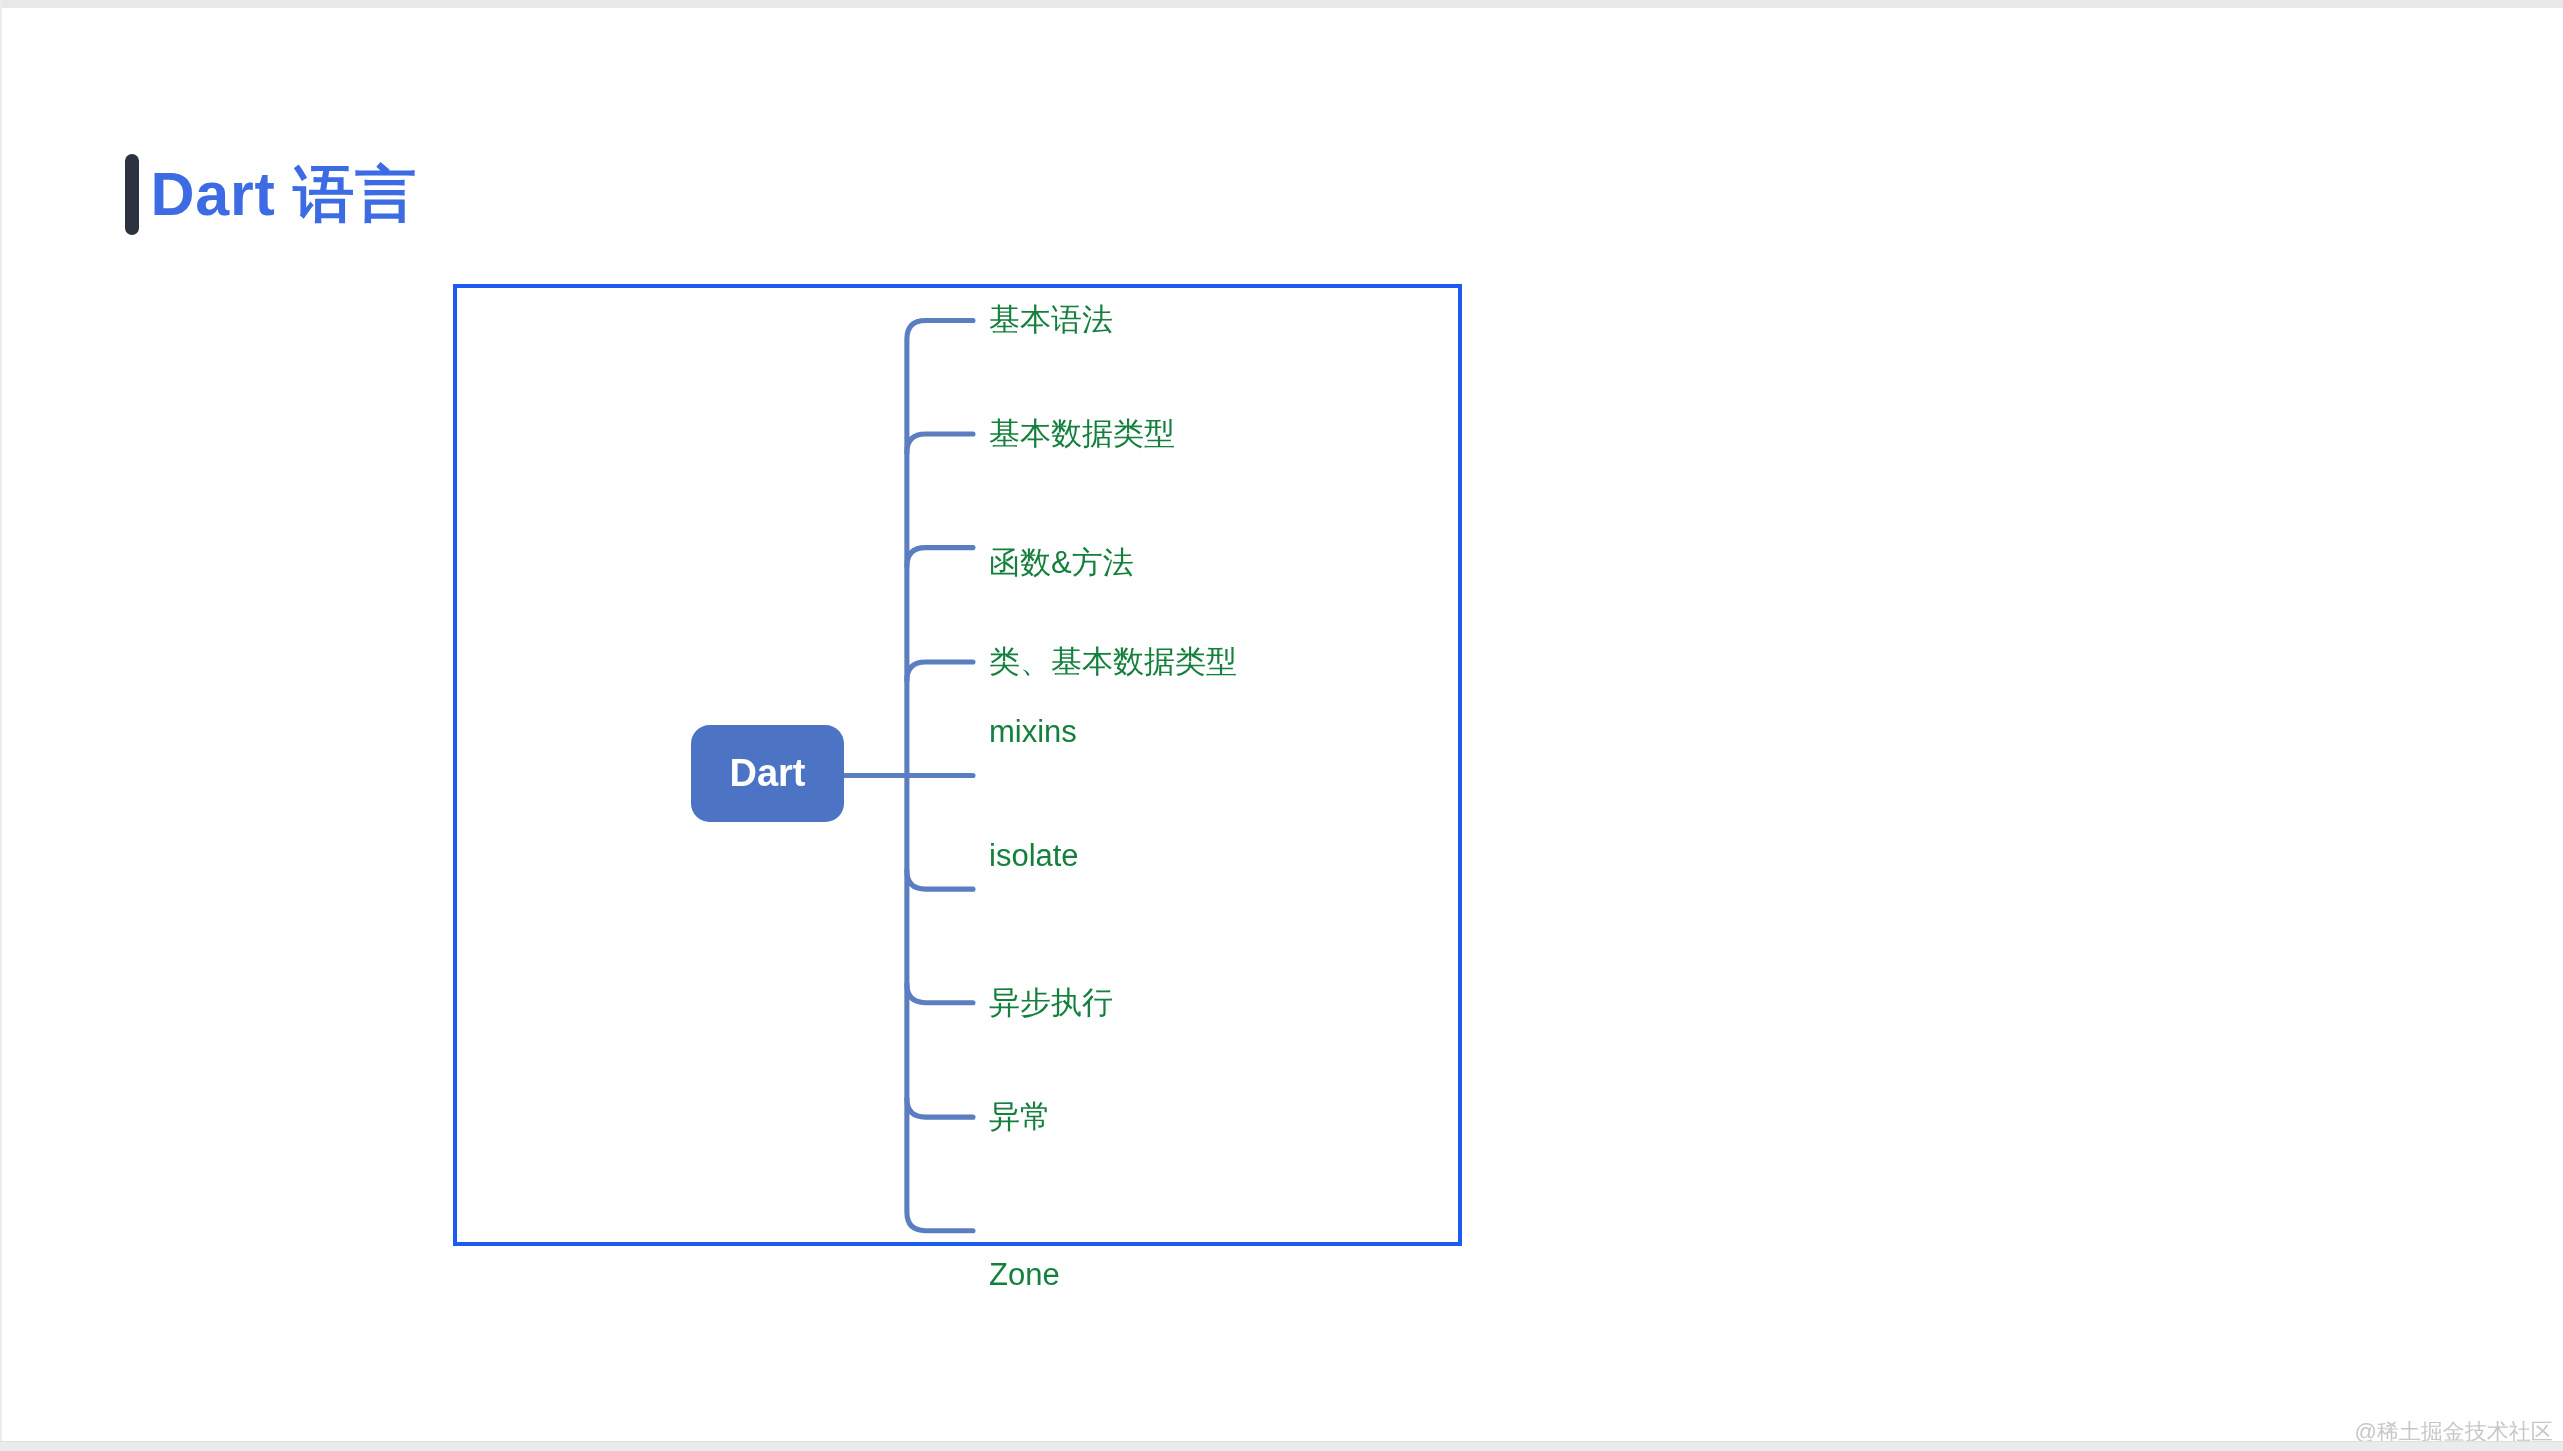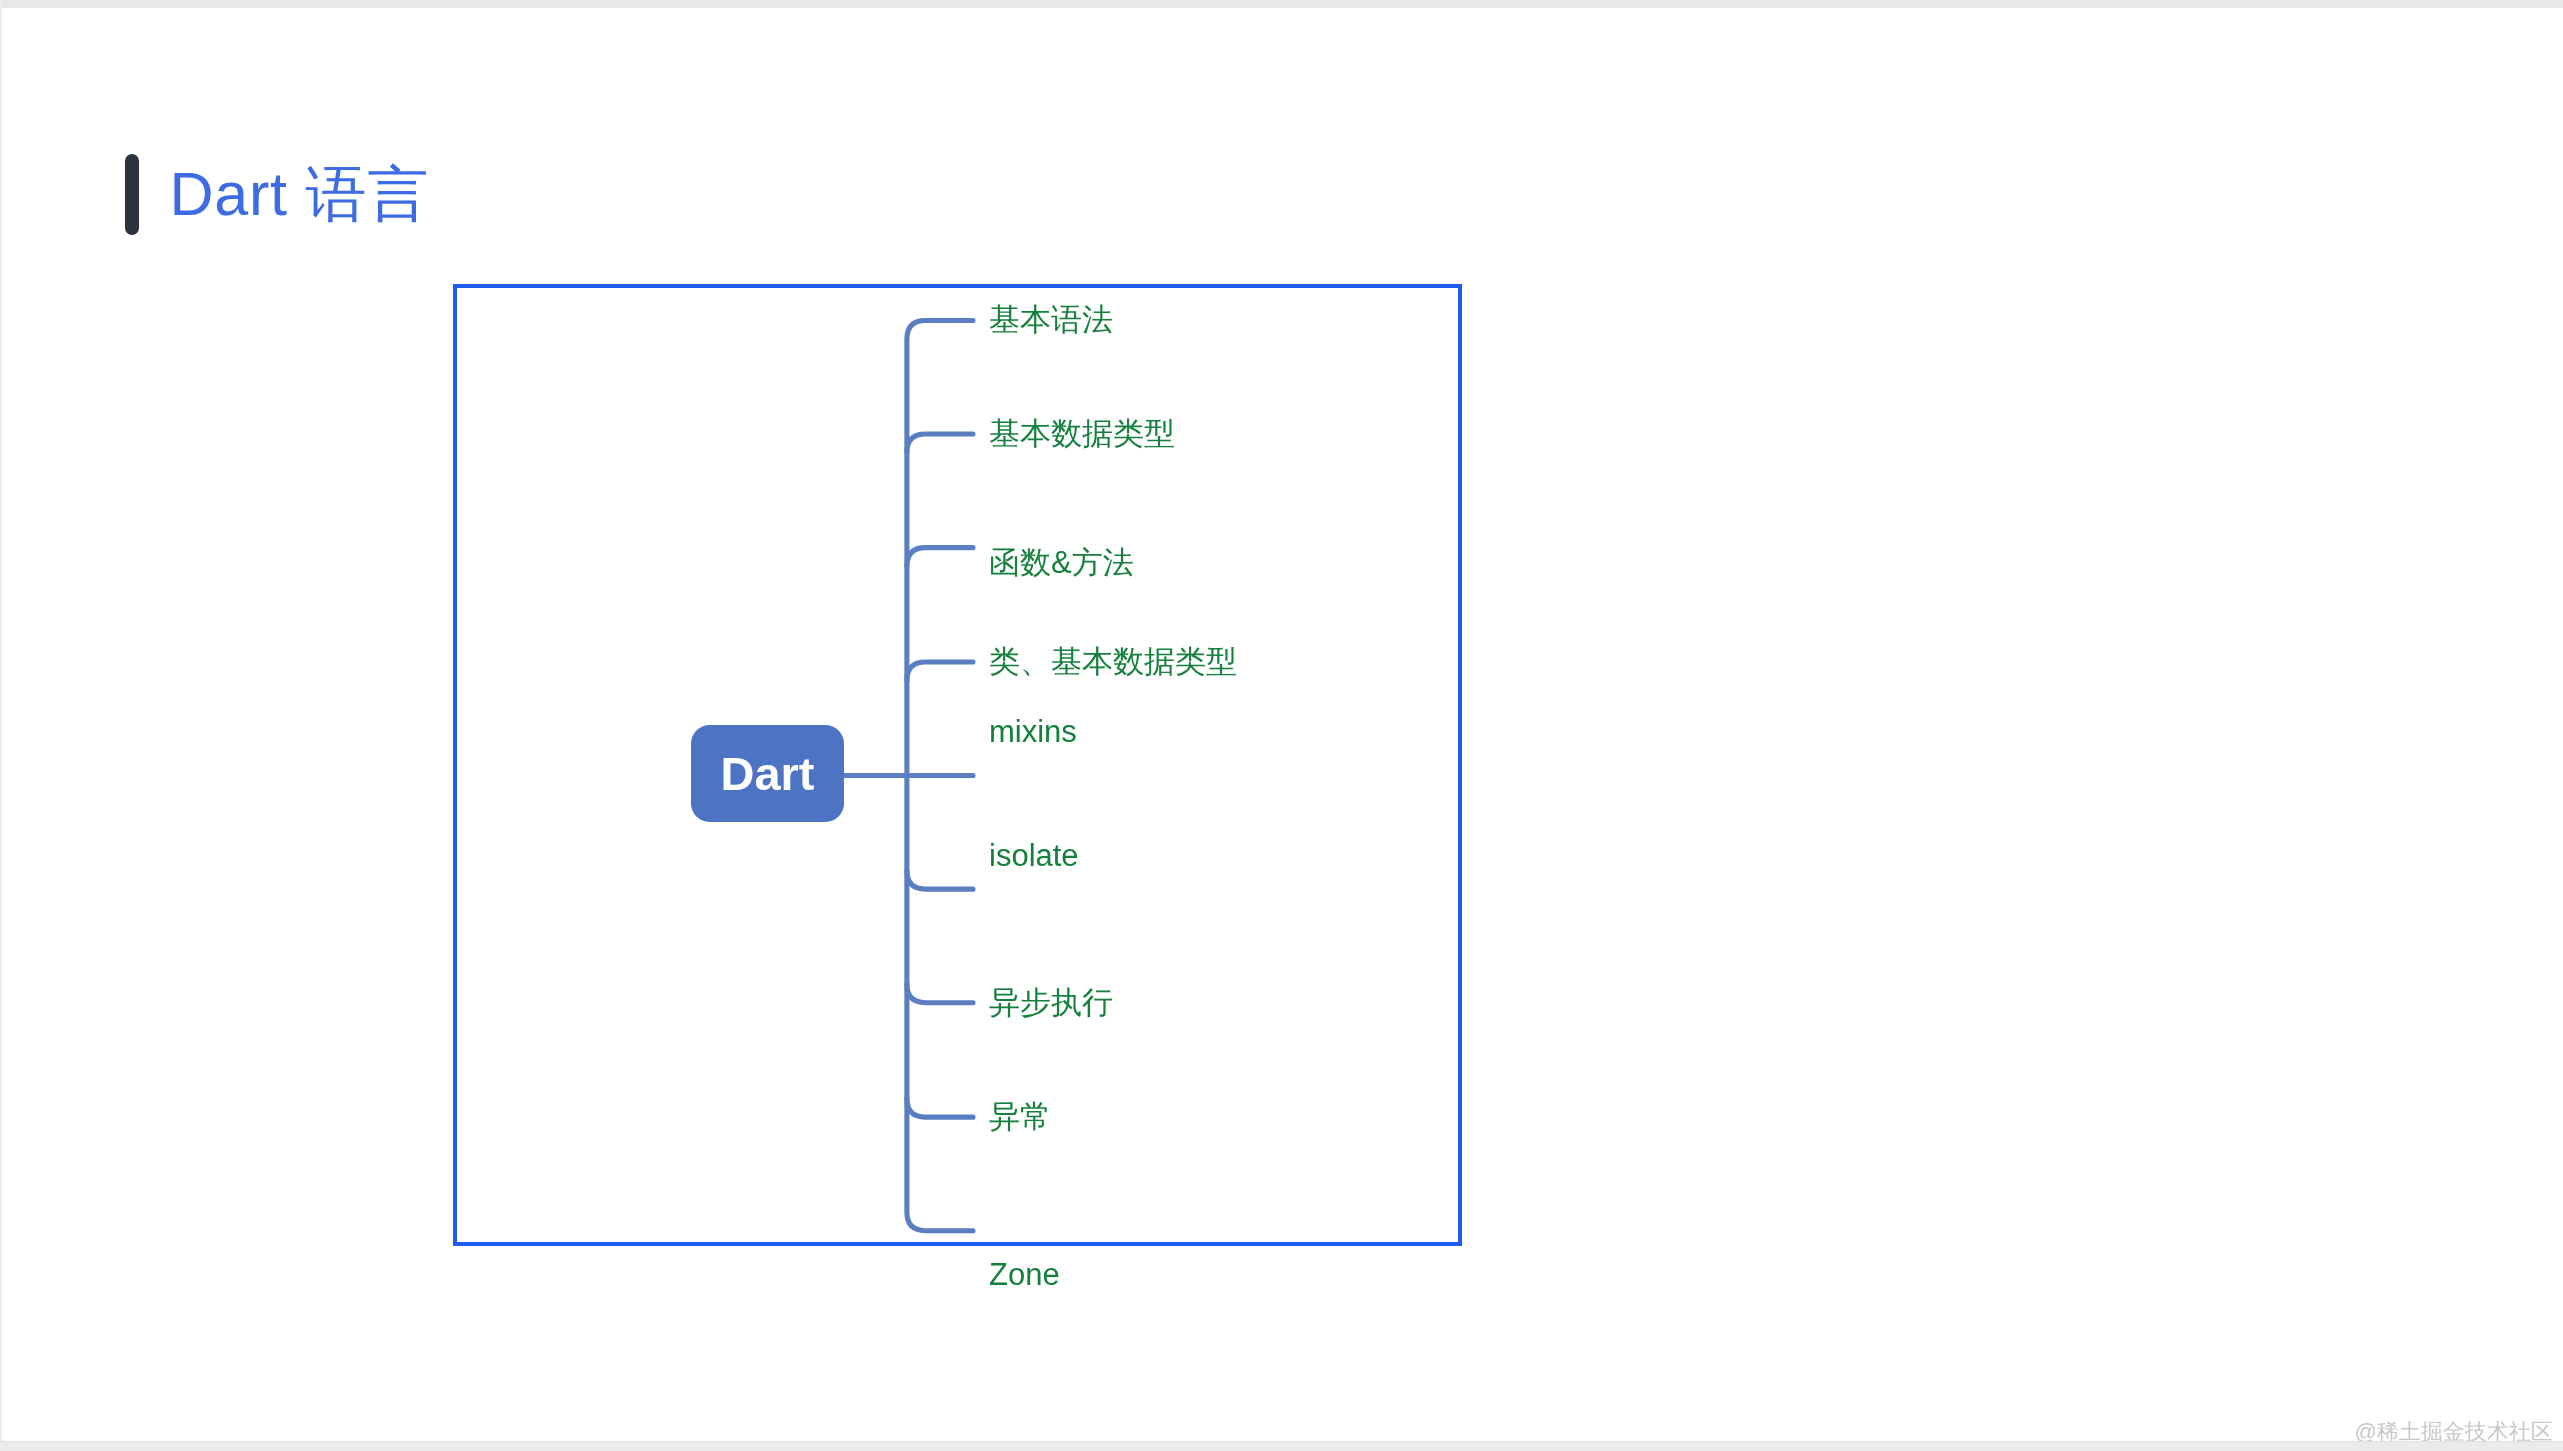--- a/index.html
+++ b/index.html
@@ -39,24 +39,24 @@
     align-items: center;
   }
   .heading-accent-bar {
     width: 14.4px;
     height: 81px;
     border-radius: 7.6px;
     background: #2b3340;
     flex: 0 0 auto;
   }
   .heading-text {
-    margin-left: 30px;
+    margin-left: 11px;
     font-size: 61px;
     line-height: 81px;
-    font-weight: 400;
+    font-weight: 700;
     color: #3d6be4;
     letter-spacing: 0.8px;
     white-space: nowrap;
   }
 
   
   .mindmap-frame {
     position: absolute;
     left: 453px;
     top: 284px;
@@ -81,21 +81,21 @@
     left: 691px;
     top: 725px;
     width: 153px;
     height: 97px;
     background: #4d73c5;
     border-radius: 18.6px;
     display: flex;
     align-items: center;
     justify-content: center;
     color: #ffffff;
-    font-size: 47px;
+    font-size: 38px;
     font-weight: 700;
   }
 
   
   .branch-label {
     position: absolute;
     left: 989px;
     transform: translateY(-50%);
     font-size: 31px;
     line-height: 1.2;

